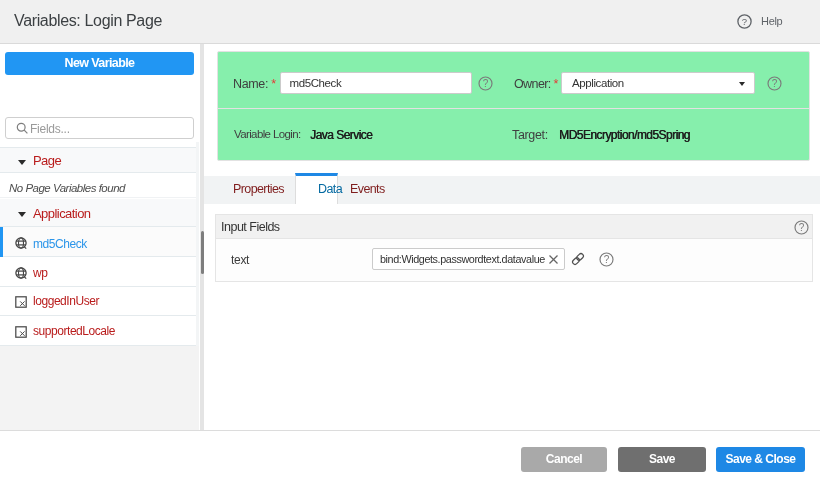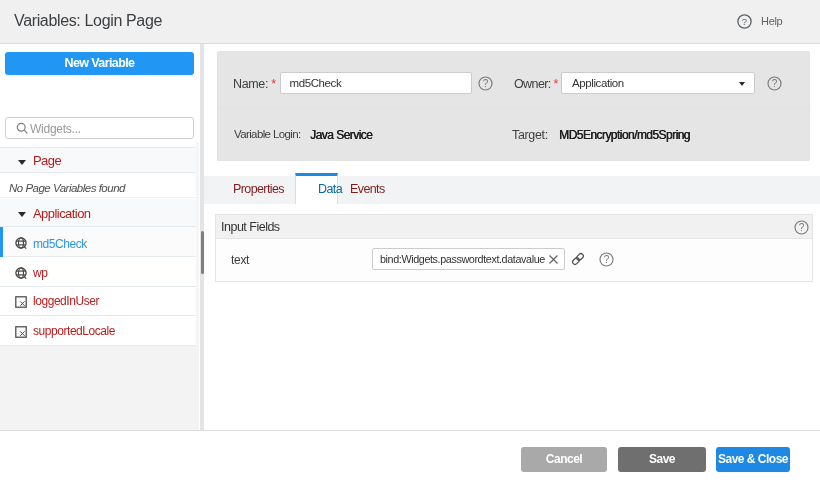--- a/index.html
+++ b/index.html
@@ -33,21 +33,21 @@
 #row-logged { top:243px; height:29px; }
 #row-supp { top:272px; height:29.5px; }
 #lgray { left:0; top:301.5px; width:199px; height:84px; background:#f3f3f3; }
 
 
 #divider { left:199.5px; top:44px; width:4.5px; height:386px; background:#e4e4e4; }
 #lband { left:196.4px; top:142px; width:3px; height:204px; background:#f3f5f6; }
 #thumb { left:200.5px; top:231px; width:3px; height:43px; background:#7e7e7e; border-radius:1.5px; }
 
 
-#card { left:217px; top:51px; width:593px; height:110px; background:#e5e5e5; border:1px solid #e2e2e2; border-radius:2px; }
+#card { left:217px; top:51px; width:593px; height:110px; background:#86efac; border:1px solid #e2e2e2; border-radius:2px; }
 .flabel { position:absolute; font-size:12.5px; letter-spacing:-0.35px; color:#3f3f3f; }
 .red { color:#e53935; }
 .inputbx { position:absolute; background:#fff; border:1px solid #cbcbcb; border-radius:2px; font-size:11.5px; letter-spacing:-0.4px; color:#333; }
 #name-in { left:62px; top:20px; width:192px; height:22px; line-height:20px; padding-left:8.5px; }
 #owner-sel { left:343px; top:20px; width:194px; height:22px; line-height:20px; padding-left:10px; }
 #owner-sel .caret { position:absolute; right:9px; top:8.5px; width:0; height:0; border-left:3.8px solid transparent; border-right:3.8px solid transparent; border-top:4.6px solid #2a2a2a; }
 #card hr { position:absolute; left:0; top:56px; width:591px; border:none; border-top:1px solid #e2e2e2; }
 .fval { position:absolute; font-size:12px; letter-spacing:-0.55px; font-weight:normal; text-shadow:0.5px 0 0 currentColor; color:#1d1d1d; }
 
 
@@ -61,21 +61,21 @@
 #sect-bar .t { position:absolute; left:5px; top:5px; font-size:12.5px; letter-spacing:-0.5px; color:#333; }
 #lbl-text { position:absolute; left:15px; top:38px; font-size:12px; letter-spacing:-0.3px; color:#3b3b3b; }
 #bind-in { left:156px; top:33px; width:193px; height:22px; line-height:20px; padding-left:7px; font-size:10.8px; letter-spacing:-0.4px; }
 #bind-in .clr { position:absolute; right:5px; top:5px; }
 
 
 #footer { left:0; top:430px; width:820px; height:58px; background:#fff; border-top:1px solid #dcdcdc; }
 .btn { position:absolute; top:447px; height:25px; border-radius:3px; color:#fff; font-size:12px; letter-spacing:-0.5px; font-weight:bold; text-align:center; line-height:25px; }
 #b-cancel { left:521px; width:86px; background:#a9a9a9; }
 #b-save { left:618px; width:88px; background:#6f6f6f; }
-#b-sc { left:716px; width:74px; background:#1e88e5; }
+#b-sc { left:716px; width:89px; background:#1e88e5; }
 
 svg.ic { position:absolute; }
 </style>
 </head>
 <body>
 <div id="page">
 
   <div class="abs" id="header"></div>
   <div class="abs" id="title">Variables: Login Page</div>
   <svg class="ic" id="help-ic" width="15" height="15" viewBox="0 0 15 15">
@@ -84,21 +84,21 @@
   </svg>
   <div class="abs" id="help-tx">Help</div>
 
   <div class="abs" id="lpanel">
     <div class="abs" id="btn-new">New Variable</div>
     <div class="abs" id="search">
       <svg class="ic" style="left:10px;top:4px" width="13" height="13" viewBox="0 0 13 13">
         <circle cx="5.2" cy="5.2" r="3.9" fill="none" stroke="#7e7e7e" stroke-width="1.2"></circle>
         <line x1="8.2" y1="8.2" x2="11.4" y2="11.4" stroke="#7e7e7e" stroke-width="1.2"></line>
       </svg>
-      <span class="ph">Widgets...</span>
+      <span class="ph">Fields...</span>
     </div>
     <div class="abs tree-row" id="row-page">
         <span class="tri" style="top:11.5px"></span>
         <span class="trow-lbl" style="top:5px">Page</span>
       </div>
     <div class="abs tree-row" id="row-novar">
         <span class="it">No Page Variables found</span>
       </div>
     <div class="abs tree-row" id="row-app">
         <span class="tri" style="top:13px"></span>

